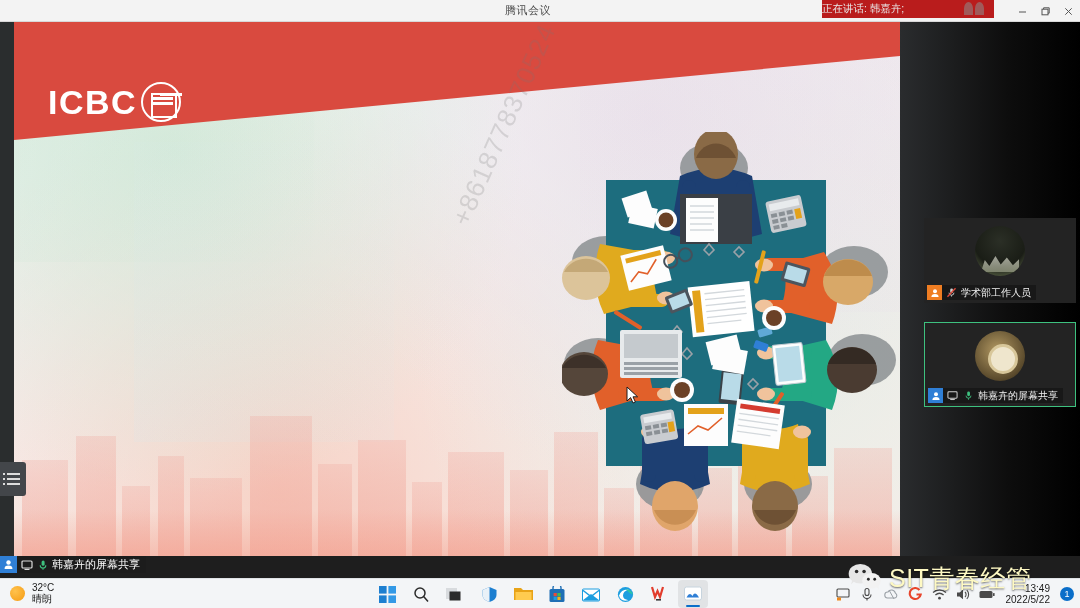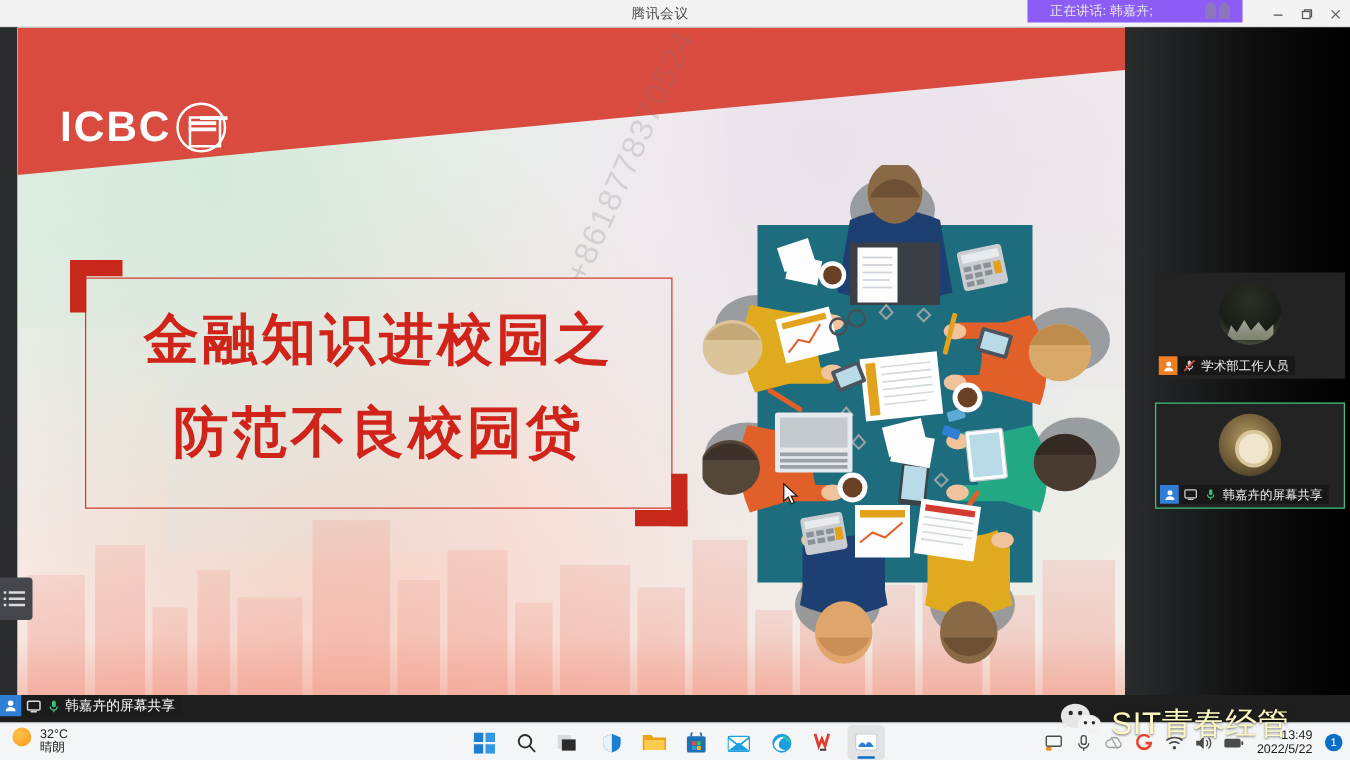--- a/index.html
+++ b/index.html
@@ -28,23 +28,23 @@
   .win-btn {
     width: 23px; display: flex; align-items: center; justify-content: center;
     color: #555;
   }
   .win-btn svg { display: block; }
 
   
   .speaking-pill {
     position: absolute; left: 822px; top: 0px;
     width: 172px; height: 18px;
-    background: #8b5cf6;
+    background: #b91c1c;
     display: flex; align-items: center;
-    padding-left: 18px; overflow: hidden;
+    padding-left: 0; overflow: hidden;
     z-index: 6;
   }
   .speaking-pill .txt {
     font-size: 10.5px; color: #e9e9e9; white-space: nowrap;
   }
   .speaking-wave {
     position: absolute; right: 10px; top: 2px;
     display: flex; gap: 2px; align-items: flex-end; opacity: .55;
   }
   .speaking-wave i {
@@ -245,21 +245,21 @@
     text-shadow: 0 1px 2px rgba(0,0,0,.6);
   }
 
   
   .taskbar {
     position: absolute; left: 0; top: 578px; width: 1080px; height: 30px;
     background: #f3f5f7; border-top: 1px solid #dfe3e6;
   }
   .weather {
     position: absolute; left: 10px; top: 3px;
-    display: flex; align-items: flex-start; gap: 7px;
+    display: flex; align-items: center; gap: 7px;
   }
   .sun { width: 15px; height: 15px; border-radius: 50%;
          background: radial-gradient(circle at 35% 35%, #ffc24d, #f59a12); }
   .weather .wcol { display: flex; flex-direction: column; line-height: 1.12; }
   .weather .wtemp { font-size: 10px; color: #1b1b1b; }
   .weather .wdesc { font-size: 10px; color: #1b1b1b; }
 
   .tb-center {
     position: absolute; left: 50%; top: 0; transform: translateX(-50%);
     height: 30px; display: flex; align-items: center; gap: 4px;
@@ -370,27 +370,20 @@
       </div>
 
       <div class="red-band"></div>
       <div class="icbc-logo">
         <span class="icbc-word">ICBC</span>
         <span class="icbc-mark"></span>
       </div>
 
       <div class="slide-watermark">+8618778370524 2022年</div>
 
-      <div class="title-block">
-        <div class="tb-frame"></div>
-        <div class="corner tl"></div>
-        <div class="corner br"></div>
-        <div class="title-line l1">金融知识进校园之</div>
-        <div class="title-line l2">防范不良校园贷</div>
-      </div>
 
       <div class="illus">
         <svg width="340" height="400" viewBox="0 0 340 400">
           <defs>
             <g id="chair">
                 <ellipse cx="0" cy="0" rx="34" ry="26" fill="#8b8f92" opacity=".85"></ellipse>
               </g>
           </defs>
 
           <g>

